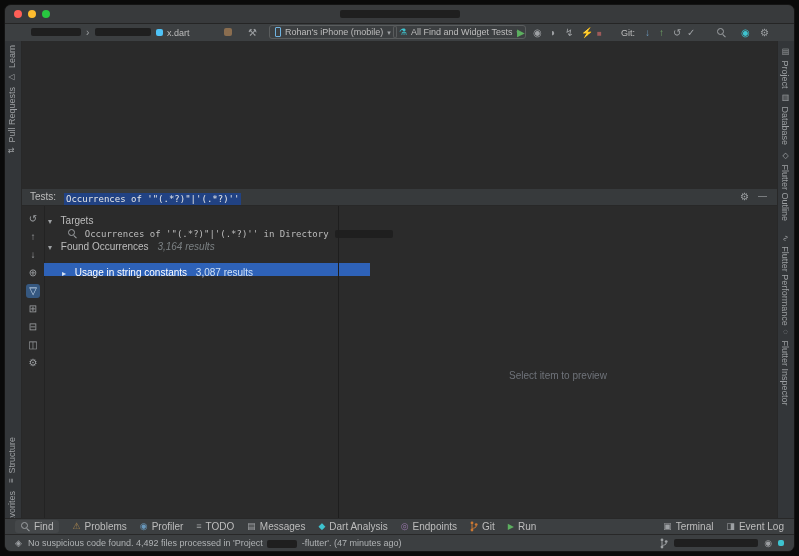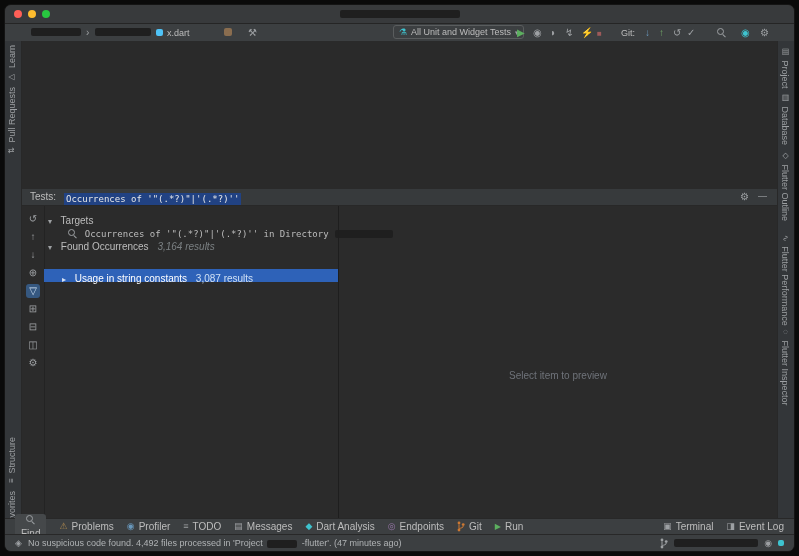--- a/index.html
+++ b/index.html
@@ -42,21 +42,21 @@
   .trow{position:absolute;height:13px;line-height:19px;font-size:10px;color:#bdbdbd;white-space:nowrap;}
   .chev{display:inline-block;width:10px;color:#9da0a3;font-size:8px;}
   #sel-row{position:absolute;left:22px;width:294px;height:13px;background:#2e62b8;color:#ffffff;}
   #divider{position:absolute;left:316px;top:0;width:1px;bottom:0;background:#1e1e1e;}
   #preview{position:absolute;left:317px;right:0;top:0;bottom:0;display:flex;align-items:center;justify-content:center;margin-top:27px;}
   #preview span{color:#6f737a;font-size:10px;}
   
   #bottom-bar{position:absolute;left:0;right:0;bottom:17px;height:16px;background:#3c3f41;border-top:1px solid #282828;
     display:flex;align-items:center;gap:13px;padding:0 10px;font-size:10px;color:#bdbdbd;box-sizing:border-box;}
   .bb-item{display:inline-flex;align-items:center;gap:4px;white-space:nowrap;}
-  .bb-item.active{background:#45484a;border-radius:3px;padding:1px 6px;flex-direction:column;}
+  .bb-item.active{background:#45484a;border-radius:3px;padding:1px 6px;}
   .bb-item .ic{font-size:9px;}
   .spacer{margin-left:auto;}
   
   #status-bar{position:absolute;left:0;right:0;bottom:0;height:17px;background:#3c3f41;border-top:1px solid #282828;
     display:flex;align-items:center;gap:6px;padding:0 10px;font-size:9px;color:#b0b3b5;box-sizing:border-box;white-space:nowrap;}
   .sq{display:inline-block;border-radius:2px;}
 </style>
 </head>
 <body>
 
@@ -71,24 +71,29 @@
 
   <div id="toolbar">
     <span class="redact abs" style="left:26px;top:4px;width:50px;"></span>
     <span class="tic" style="left:81px;">›</span>
     <span class="redact abs" style="left:90px;top:4px;width:56px;"></span>
     <span class="sq abs" style="left:151px;top:5px;width:7px;height:7px;background:#4fc3f7;"></span>
     <span class="abs lbl" style="left:162px;top:4px;">x.dart</span>
     <span class="sq abs" style="left:219px;top:4px;width:8px;height:8px;background:#8a6d4f;"></span>
     <span class="tic" style="left:243px;">⚒</span>
 
+    <span class="combo" style="left:264px;">
+      <span class="phone"></span>
+      <span>Rohan's iPhone (mobile)</span>
+      <span class="ic" style="font-size:7px;">▾</span>
+    </span>
 
     <span class="combo" style="left:388px;">
       <span class="ic" style="color:#3ec3cf;font-size:9px;">⚗</span>
-      <span>All Unit and Widget Tests</span>
+      <span>All Find and Widget Tests</span>
       <span class="ic" style="font-size:7px;">▾</span>
     </span>
 
     <span class="tic" style="left:512px;color:#5caf5f;">▶</span>
     <span class="tic" style="left:528px;">◉</span>
     <span class="tic" style="left:544px;">◑</span>
     <span class="tic" style="left:560px;">↯</span>
     <span class="tic" style="left:576px;color:#d9a343;">⚡</span>
     <span class="tic" style="left:592px;color:#9d5a5a;font-size:8px;top:4px;">■</span>
 
@@ -176,21 +181,21 @@
     <div class="trow" style="left:46px;top:18px;">
       <span class="mag" style="margin-right:5px;position:relative;top:1px;"></span>
       <span class="mono" style="font-size:9px;">Occurrences of '"(.*?)"|'(.*?)'' in Directory</span>
       <span class="redact" style="width:58px;margin-left:4px;"></span>
     </div>
     <div class="trow" style="left:26px;top:31px;">
       <span class="chev">▾</span>
       <span>Found Occurrences</span>
       <span class="dim" style="margin-left:6px;">3,164 results</span>
     </div>
-    <div id="sel-row" style="top:63px;">
+    <div id="sel-row" style="top:57px;padding-left:32px;">
       <div class="trow" style="left:18px;top:0;color:#ffffff;">
         <span class="chev" style="color:#d7e3f5;">▸</span>
         <span>Usage in string constants</span>
         <span style="margin-left:6px;color:#cfe0f5;">3,087 results</span>
       </div>
     </div>
 
     <div id="divider"></div>
 
     <div id="preview">

